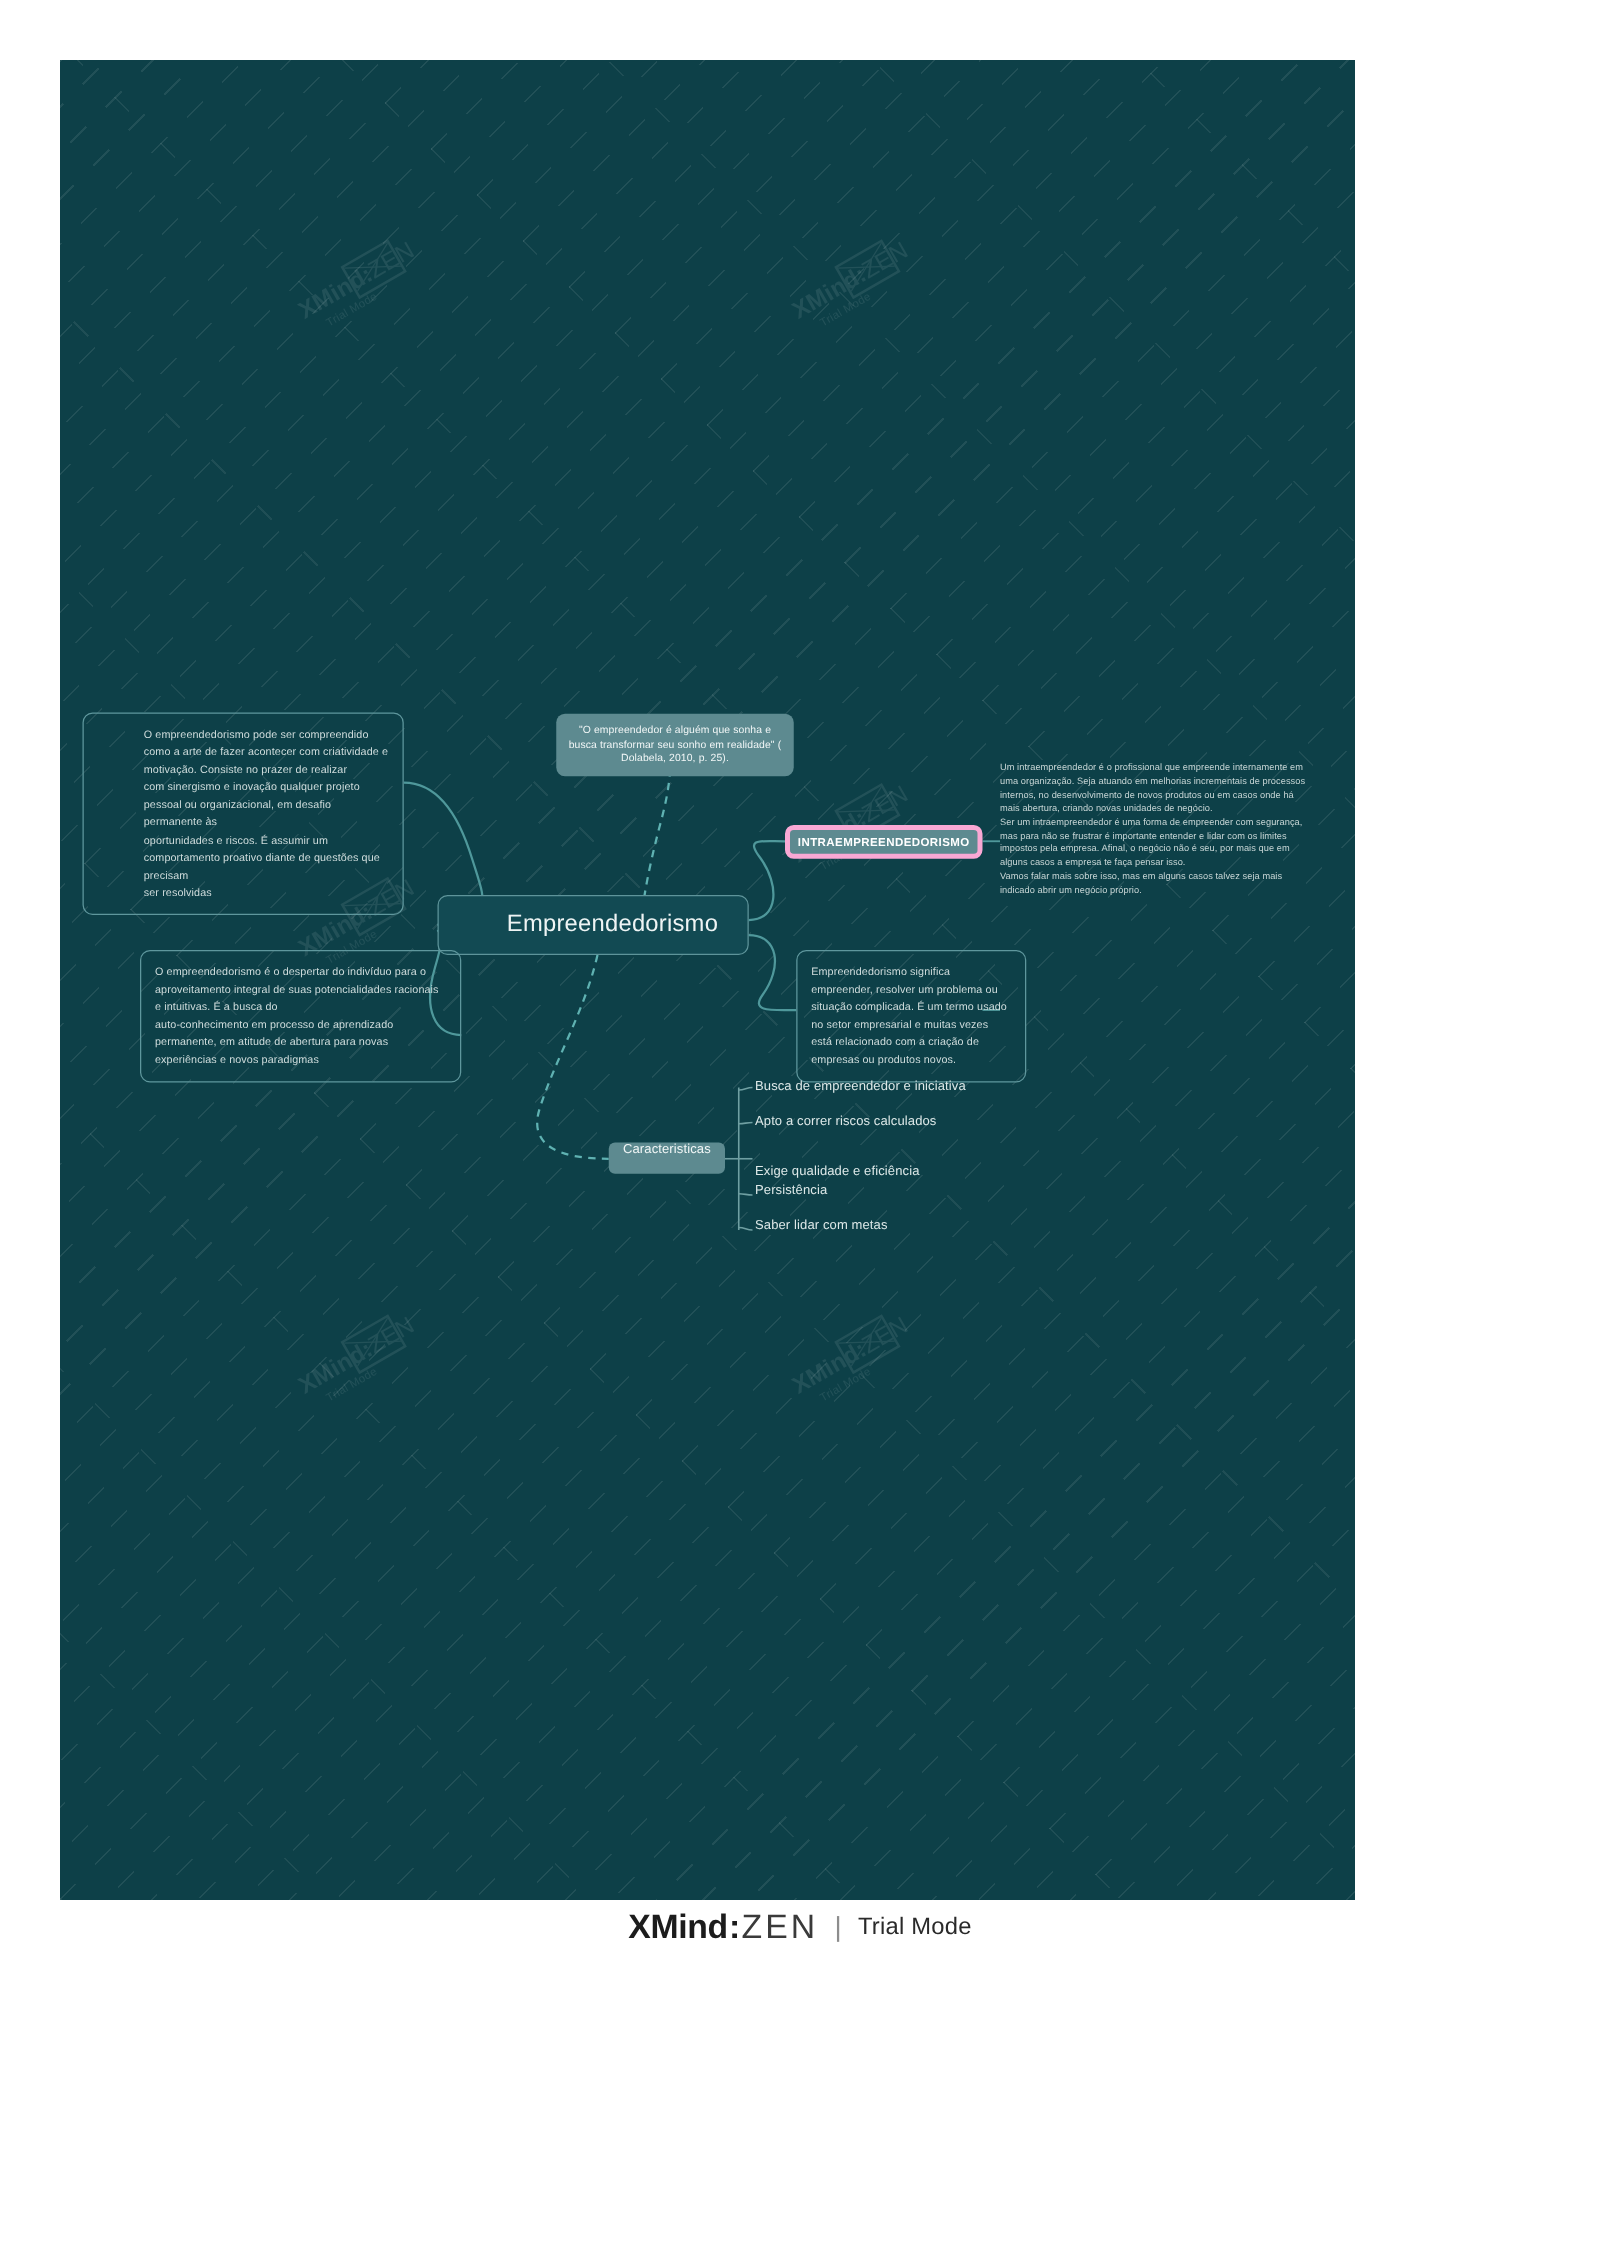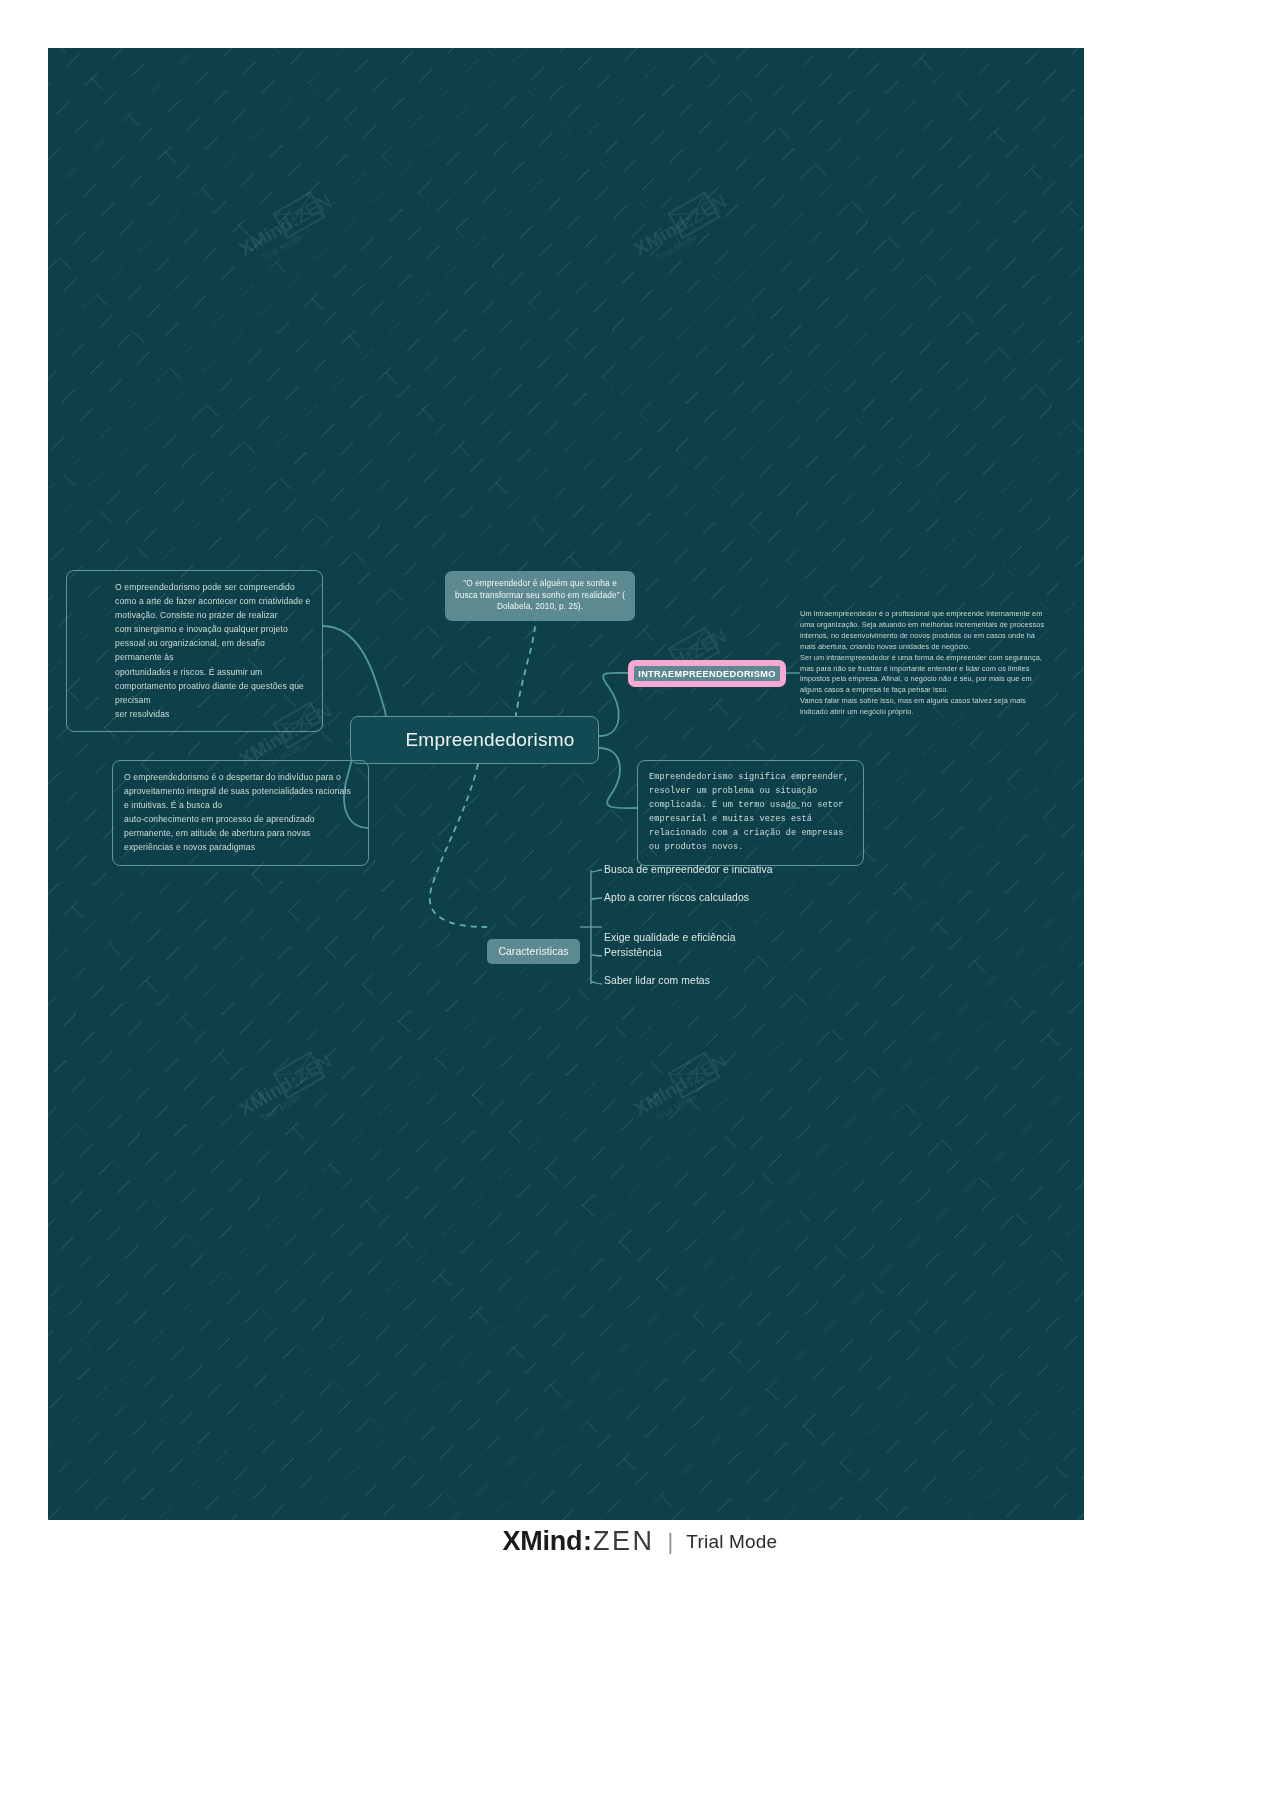--- a/index.html
+++ b/index.html
@@ -155,61 +155,60 @@
     line-height: 11.6px;
     letter-spacing: 0.1px;
   }
 
   #intra {
     left: 580px;
     top: 612px;
     width: 158px;
     height: 27px;
     background: #5d8a90;
-    border: 6px solid #f9a8d4;
+    border: 4px solid #f9a8d4;
     border-radius: 7px;
     display: flex;
     align-items: center;
     justify-content: center;
     font-size: 9.2px;
     font-weight: bold;
     letter-spacing: 0.35px;
     color: #ffffff;
   }
 
   #caracteristicas {
     left: 439px;
     top: 866px;
     width: 93px;
     height: 25px;
     background: #5d8a90;
     border-radius: 5px;
     display: flex;
-    align-items: center;
+    align-items: flex-start;
     justify-content: center;
     font-size: 10.4px;
     color: #f2f7f7;
     letter-spacing: 0.1px;
-    margin-top: 25px;
   }
 
   
   .note-box {
     border: 1px solid #5f979d;
     border-radius: 8px;
     background: transparent;
     color: #cfdcdc;
     font-size: 8.6px;
     line-height: 14.1px;
     letter-spacing: 0.1px;
     padding: 9px 11px 10px;
   }
   #note-left-1 { left: 18px;  top: 522px; width: 257px; padding-left: 48px; }
   #note-left-2 { left: 64px;  top: 712px; width: 257px; }
-  #note-right-1{ left: 589px; top: 712px; width: 227px; font-family: Liberation Mono, monospace; }
+  #note-right-1{ left: 589px; top: 712px; width: 184px; }
 
   
   #body-right {
     left: 752px;
     top: 547px;
     width: 246px;
     color: #c8d6d6;
     font-size: 7.4px;
     line-height: 10.9px;
     letter-spacing: 0.05px;

